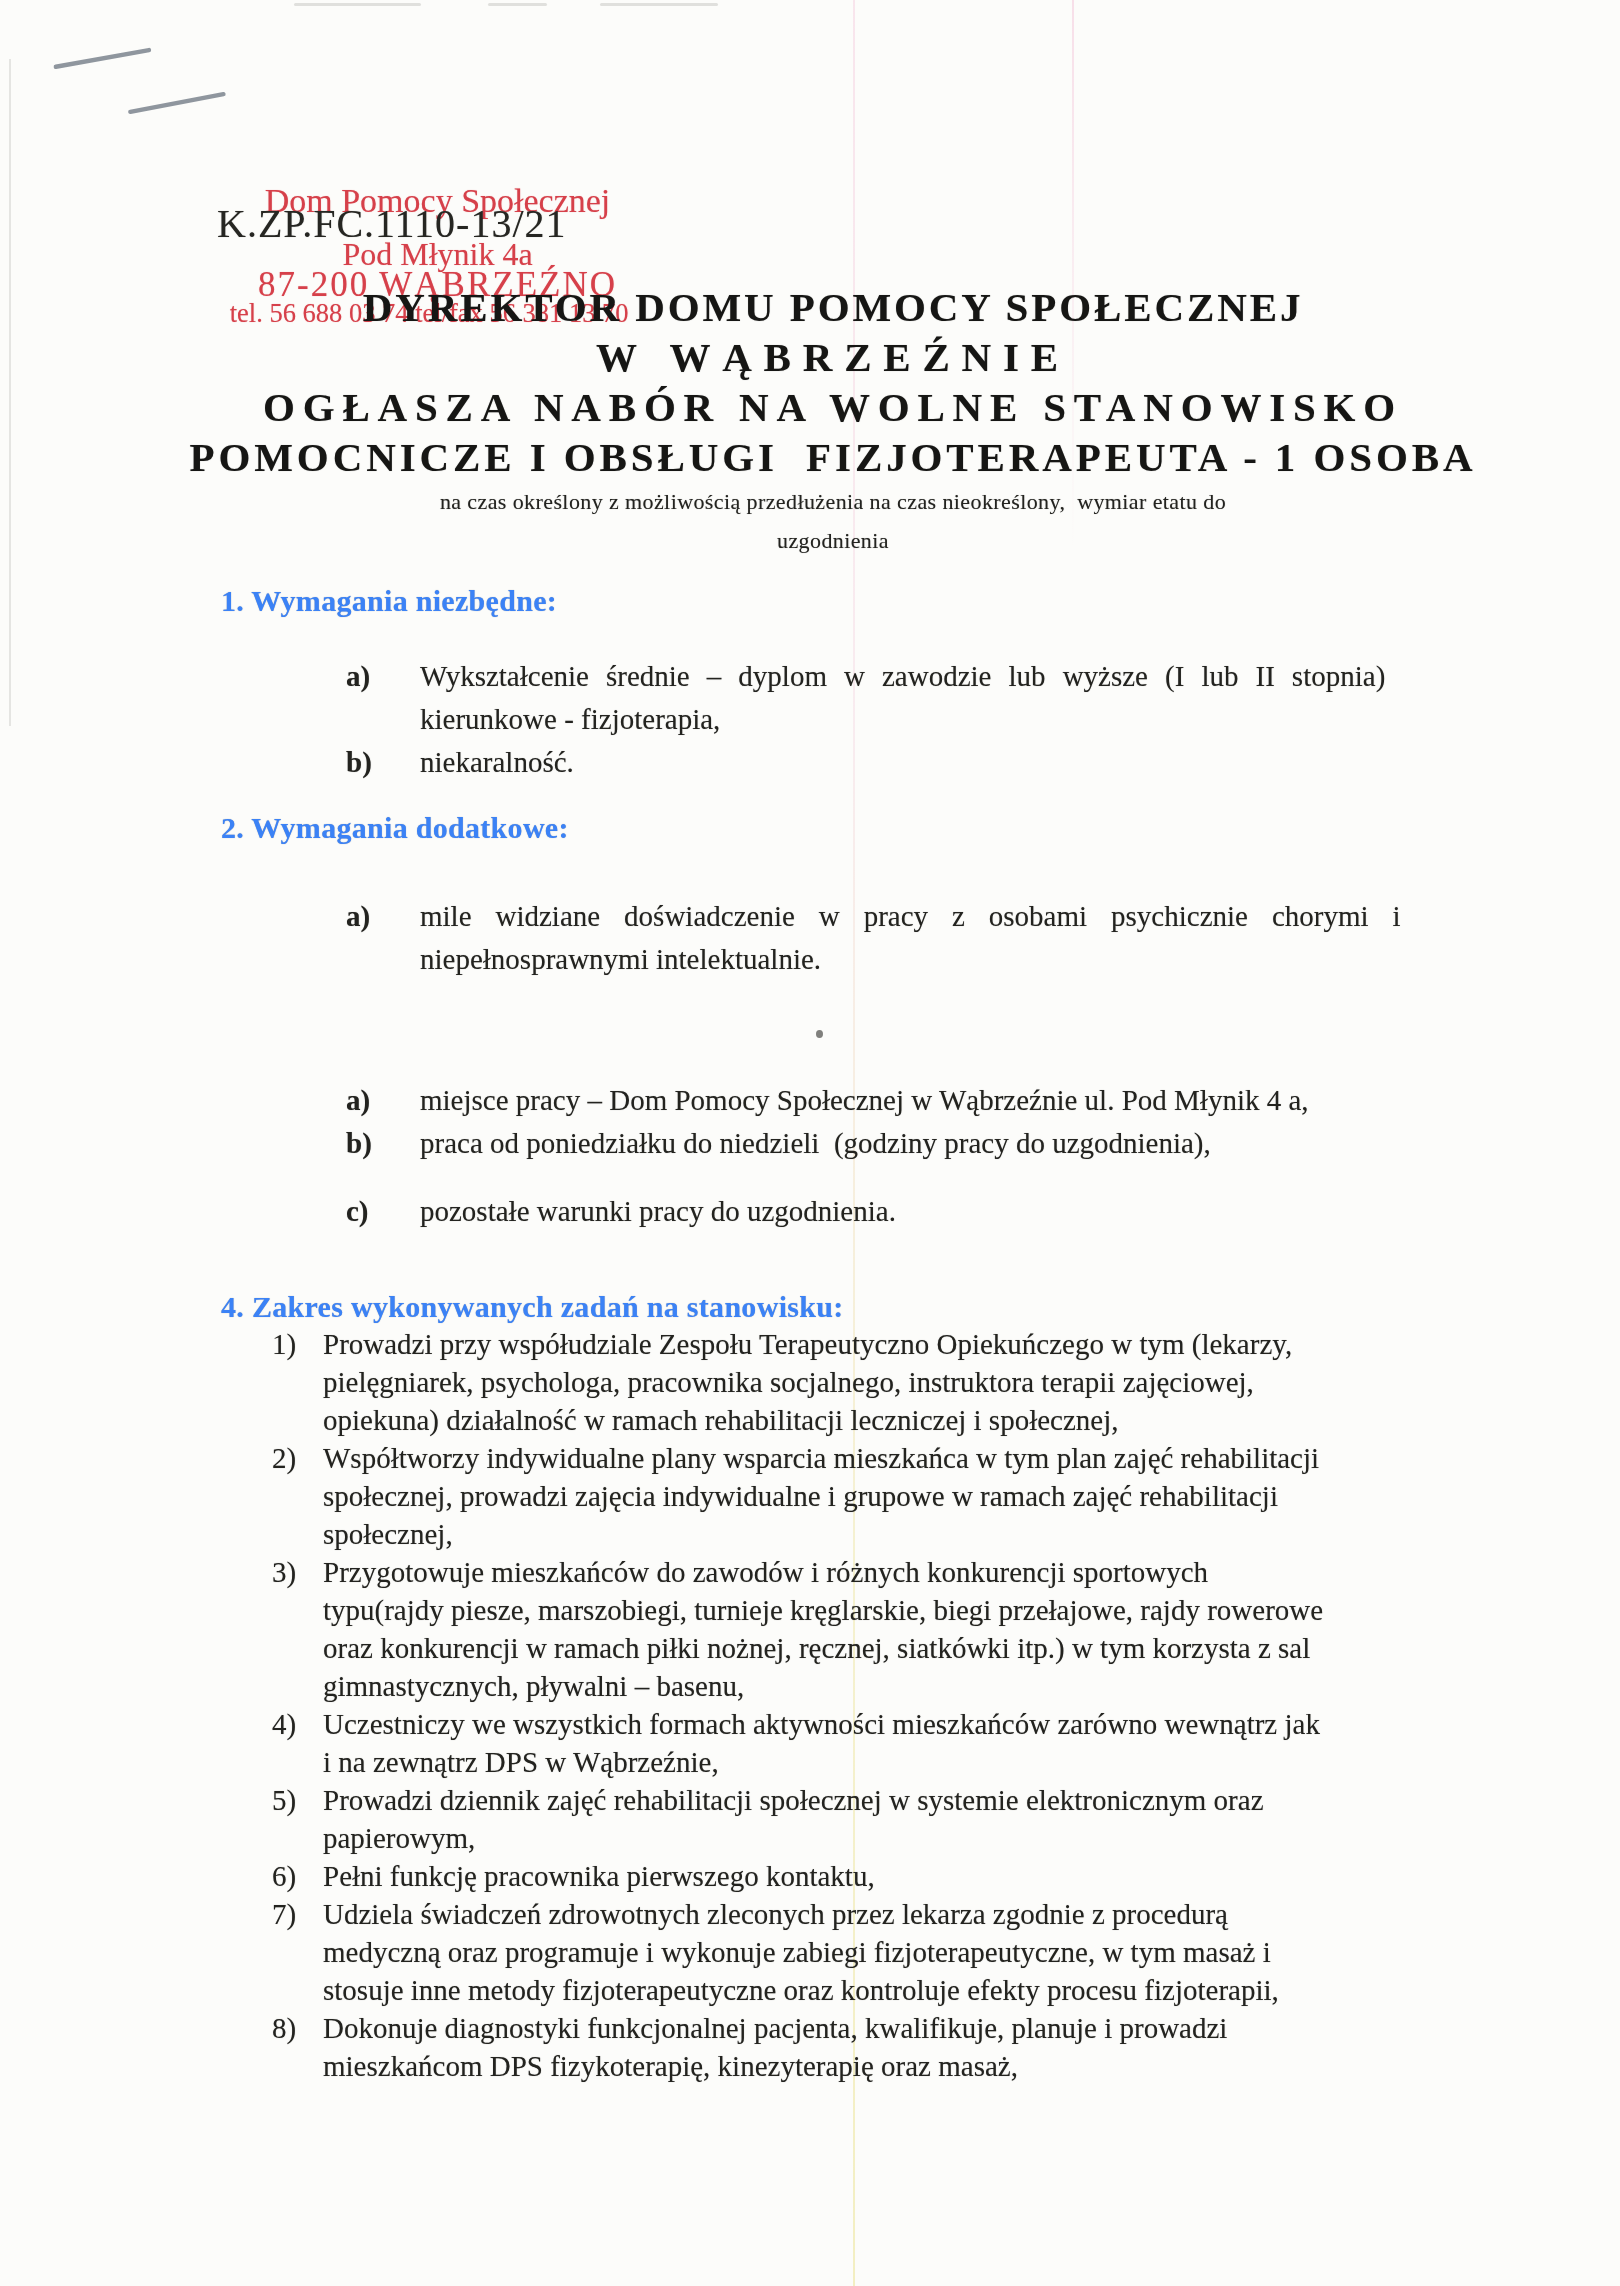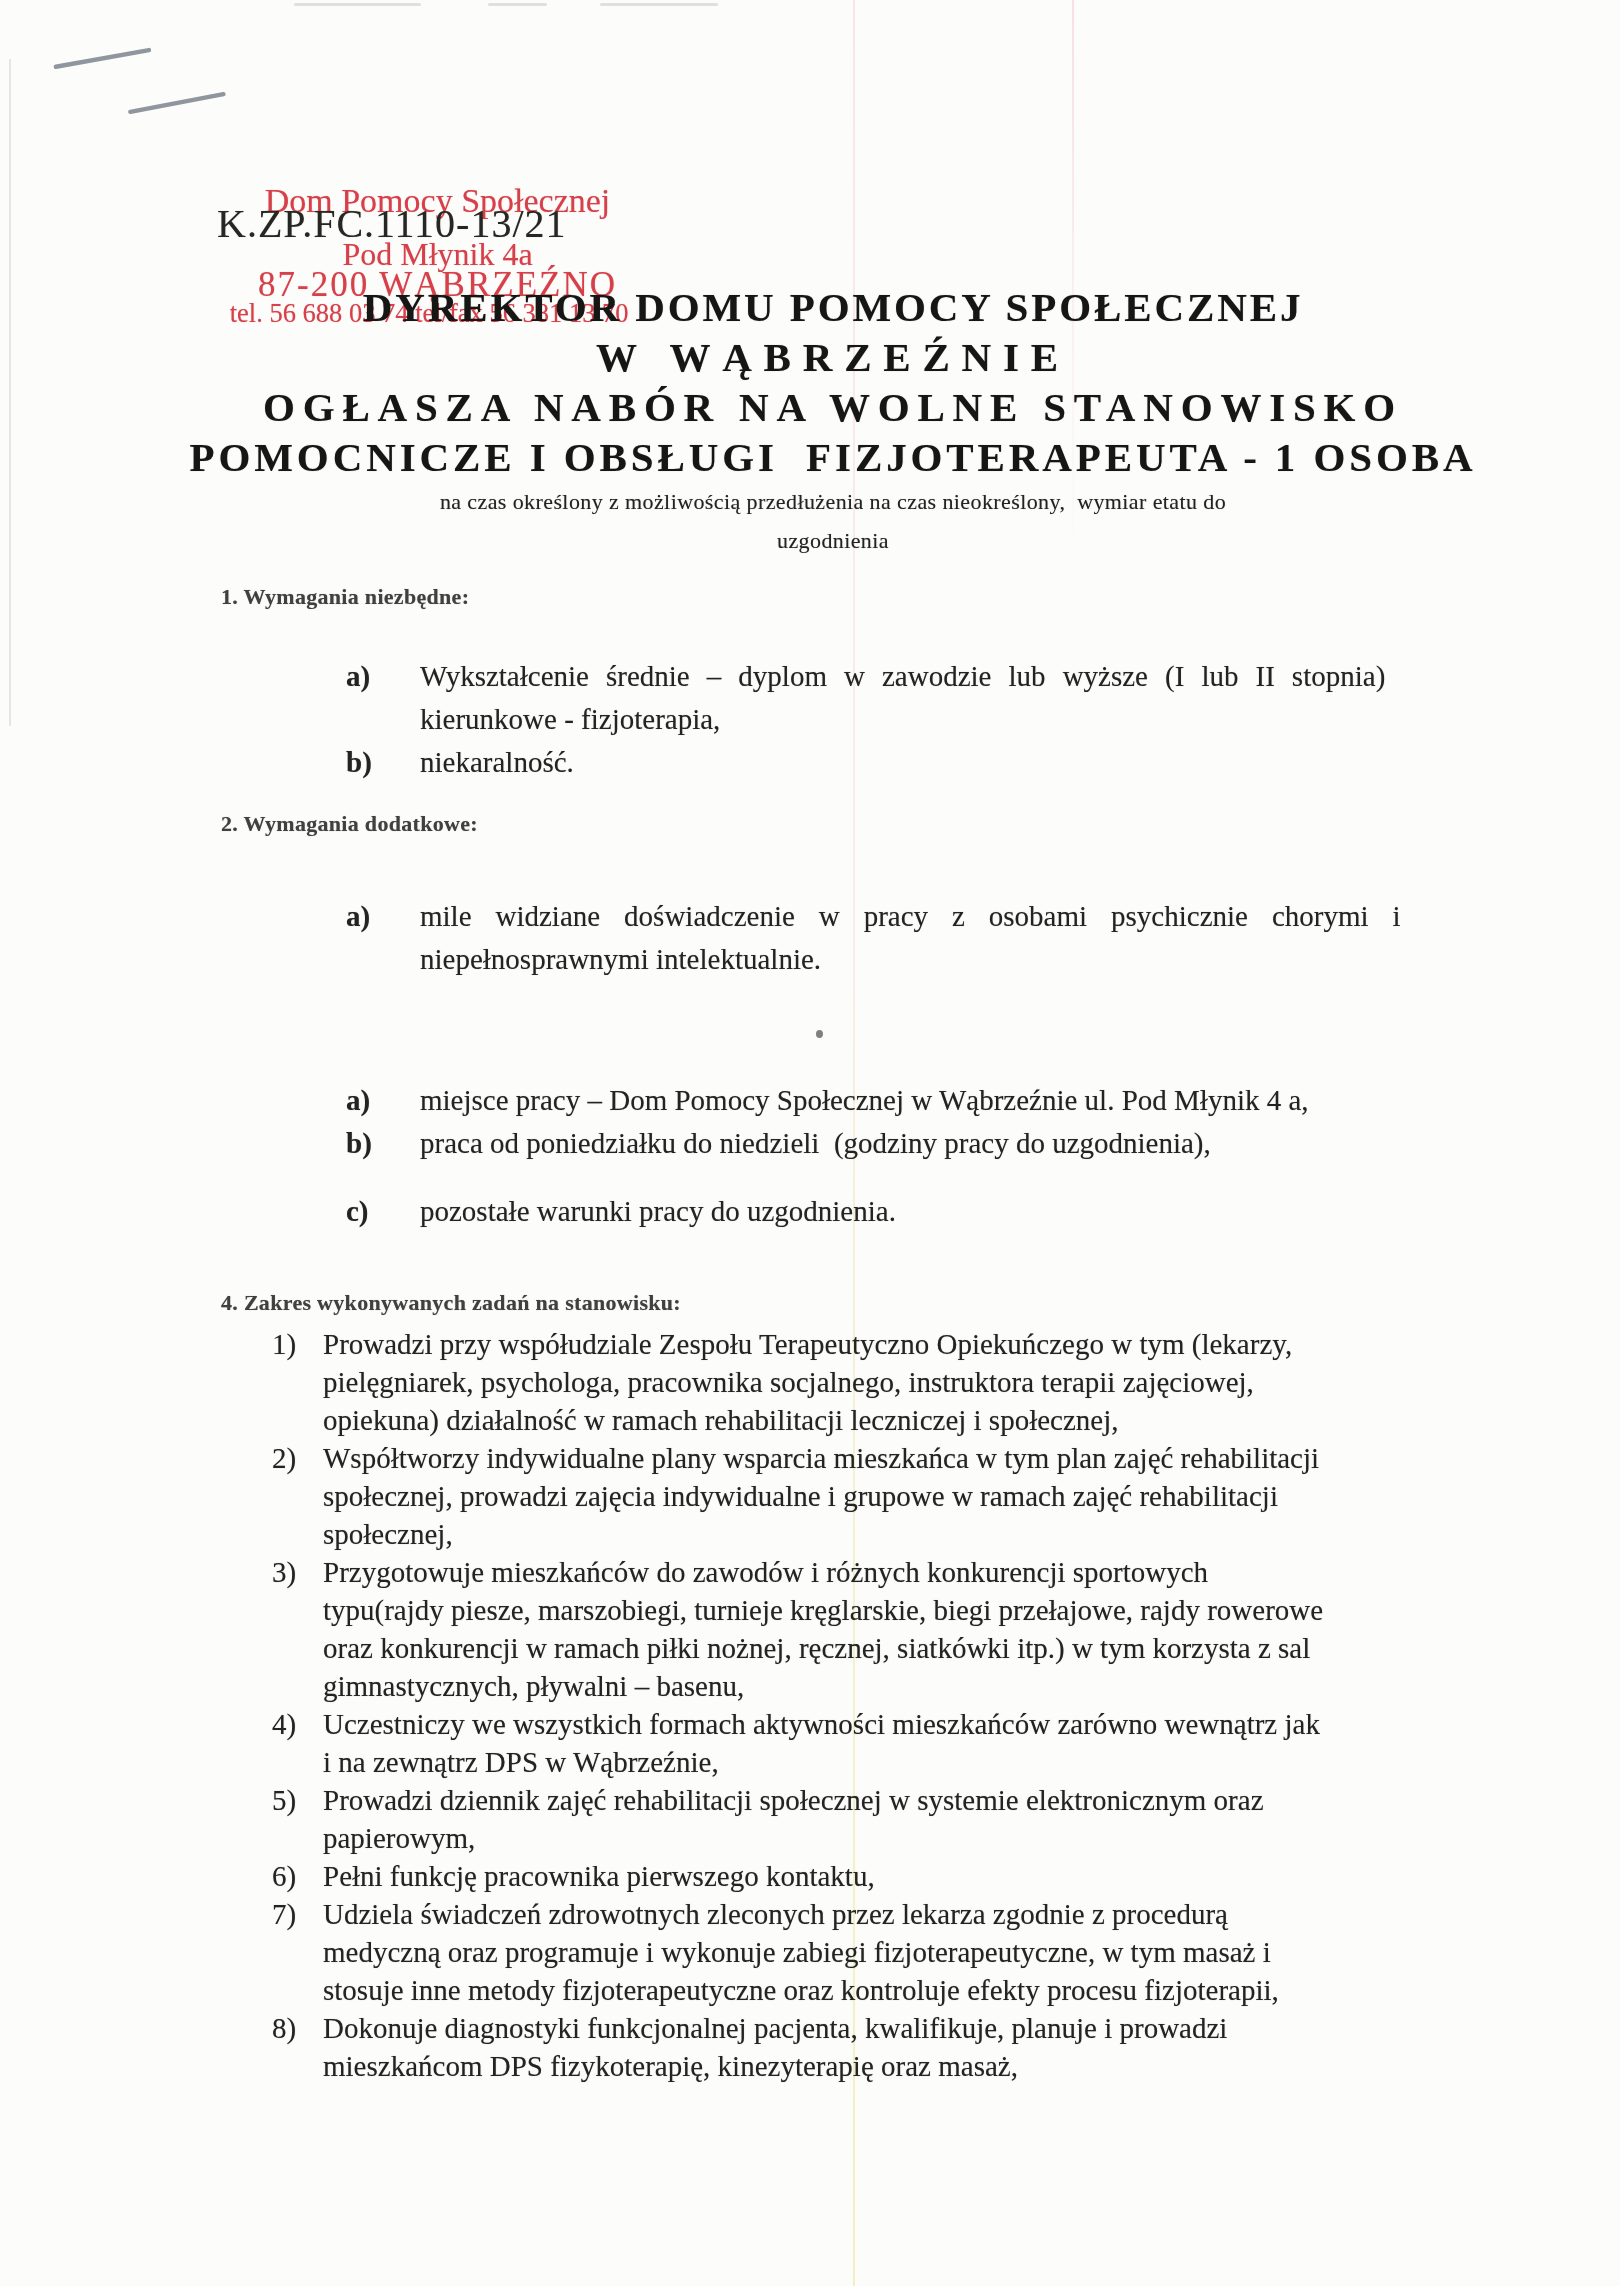--- a/index.html
+++ b/index.html
@@ -28,22 +28,22 @@
     color:#262622;z-index:2;white-space:nowrap;}
   
   .titleblock{position:absolute;left:49px;top:282px;width:1568px;text-align:center;z-index:3;}
   .t{font-weight:700;font-size:41px;color:#161614;height:50px;line-height:50px;white-space:nowrap;}
   .t1{letter-spacing:2.9px;}
   .t2{letter-spacing:11.8px;}
   .t3{letter-spacing:7.8px;}
   .t4{letter-spacing:3.9px;}
   .sub{font-size:22px;height:39px;line-height:39px;white-space:nowrap;letter-spacing:0.4px;}
   
-  .heading{position:absolute;left:221px;font-weight:700;font-size:22px;white-space:nowrap;
-    letter-spacing:0.3px;color:#404040;}
+  .heading{position:absolute;left:221px;font-weight:700;font-size:30px;white-space:nowrap;
+    letter-spacing:0.3px;color:#3b82f6;}
   .item{position:absolute;left:346px;font-size:29px;}
   .item .lbl{position:absolute;left:0;top:0;font-weight:700;line-height:43px;}
   .item .txt{margin-left:74px;}
   .ln{white-space:nowrap;height:43px;line-height:43px;}
   .ws10{word-spacing:9.8px;}
   .ws16{word-spacing:16.7px;}
   
   .tasks{position:absolute;left:272px;top:1325px;font-size:29px;}
   .task{position:relative;}
   .task .tlbl{position:absolute;left:0;top:0;line-height:38px;}

